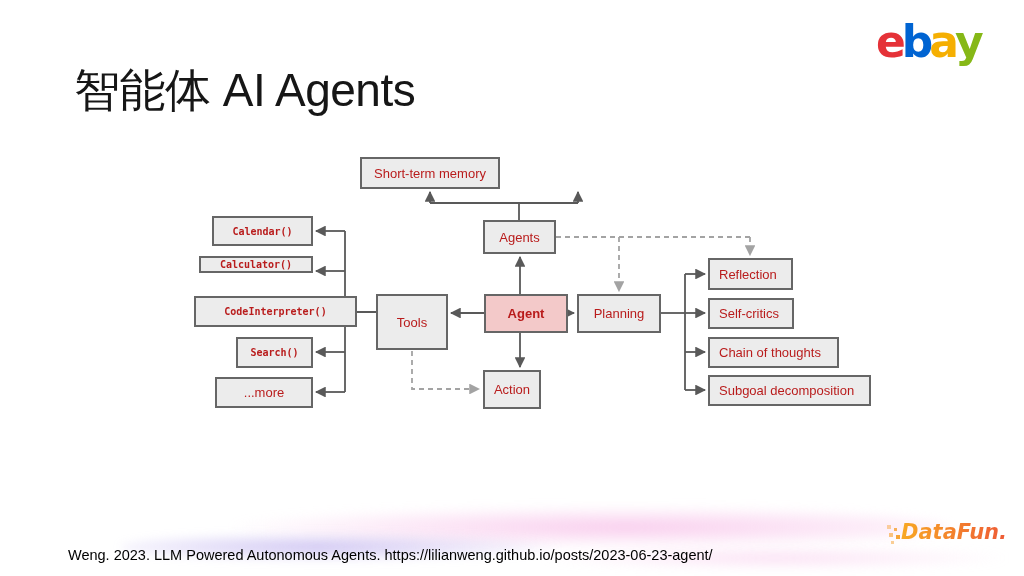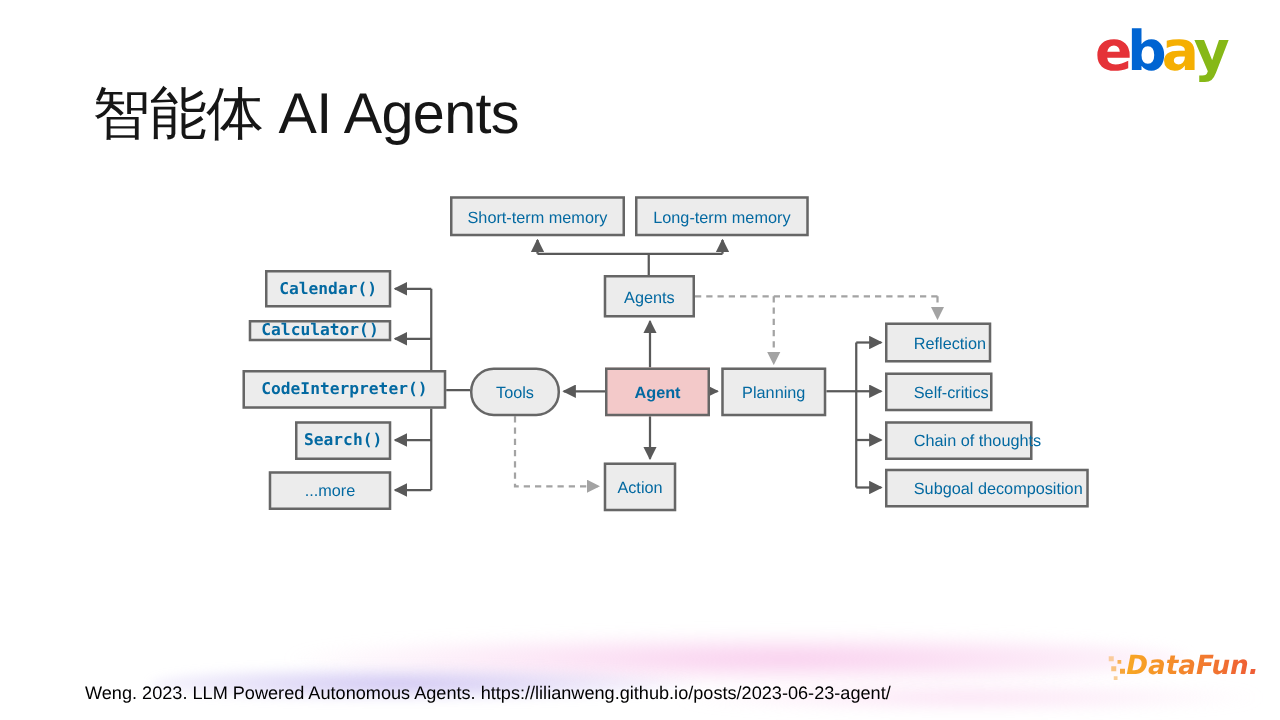--- a/index.html
+++ b/index.html
@@ -19,29 +19,29 @@
     font-size:44px;font-weight:bold;letter-spacing:-4px;line-height:56px;
     font-family:"DejaVu Sans",sans-serif;user-select:none;
   }
   .ebay-logo span{display:inline-block;}
   
   .diagram{position:absolute;left:0;top:0;width:1024px;height:576px;}
   #edge-layer{position:absolute;left:0;top:0;width:1024px;height:576px;}
   .node{
     position:absolute;box-sizing:border-box;
     display:flex;align-items:center;justify-content:center;
-    font-size:13px;color:#0369a1;background:#ececec;border:2px solid #666;
+    font-size:13px;color:#b91c1c;background:#ececec;border:2px solid #666;
     white-space:nowrap;
   }
   .node.mono{
     font-family:"DejaVu Sans Mono","Liberation Mono",monospace;
-    font-weight:bold;font-size:13px;
+    font-weight:bold;font-size:10px;
   }
   .node.agent{font-weight:bold;}
-  .node.left{justify-content:flex-start;padding-left:21px;}
+  .node.left{justify-content:flex-start;padding-left:9px;}
   
   .wave{position:absolute;border-radius:50%;pointer-events:none;}
   .wave-pink{
     left:230px;top:506px;width:720px;height:42px;
     background:radial-gradient(ellipse at 55% 50%, rgba(247,190,232,0.75), rgba(247,190,232,0) 72%);
     filter:blur(5px);
   }
   .wave-lavender{
     left:120px;top:532px;width:440px;height:30px;
     background:radial-gradient(ellipse at 45% 50%, rgba(178,162,235,0.6), rgba(178,162,235,0) 72%);
@@ -113,34 +113,33 @@
         <polyline points="685,274 705,274" fill="none" stroke="#595959" stroke-width="1.8" marker-end="url(#arrow-dark)"></polyline>
         <polyline points="685,313 705,313" fill="none" stroke="#595959" stroke-width="1.8" marker-end="url(#arrow-dark)"></polyline>
         <polyline points="685,352 705,352" fill="none" stroke="#595959" stroke-width="1.8" marker-end="url(#arrow-dark)"></polyline>
         <polyline points="685,390 705,390" fill="none" stroke="#595959" stroke-width="1.8" marker-end="url(#arrow-dark)"></polyline>
         <polyline points="412,333 412,389 479,389" fill="none" stroke="#a3a3a3" stroke-width="1.8" stroke-dasharray="5 4" marker-end="url(#arrow-light)"></polyline>
         <polyline points="556,237 750,237" fill="none" stroke="#a3a3a3" stroke-width="1.8" stroke-dasharray="5 4"></polyline>
         <polyline points="619,237 619,291" fill="none" stroke="#a3a3a3" stroke-width="1.8" stroke-dasharray="5 4" marker-end="url(#arrow-light)"></polyline>
         <polyline points="750,237 750,255" fill="none" stroke="#a3a3a3" stroke-width="1.8" stroke-dasharray="5 4" marker-end="url(#arrow-light)"></polyline>
       </svg>
   <div class="node" style="left: 360px; top: 157px; width: 140px; height: 32px; background: rgb(236, 236, 236); border-color: rgb(102, 102, 102);">Short-term memory</div>
-      <div class="node" style="left: 508px; top: 157px; width: 139px; height: 32px; background: rgb(236, 236, 236); border-color: rgb(102, 102, 102);">Long-term memory</div>
       <div class="node" style="left: 483px; top: 220px; width: 73px; height: 34px; background: rgb(236, 236, 236); border-color: rgb(102, 102, 102);">Agents</div>
       <div class="node mono" style="left: 212px; top: 216px; width: 101px; height: 30px; background: rgb(236, 236, 236); border-color: rgb(102, 102, 102);">Calendar()</div>
       <div class="node mono" style="left: 199px; top: 256px; width: 114px; height: 17px; background: rgb(236, 236, 236); border-color: rgb(102, 102, 102);">Calculator()</div>
       <div class="node mono" style="left: 150px; top: 296px; width: 163px; height: 31px; background: rgb(236, 236, 236); border-color: rgb(102, 102, 102); margin-left: 44px;">CodeInterpreter()</div>
       <div class="node mono" style="left: 236px; top: 337px; width: 77px; height: 31px; background: rgb(236, 236, 236); border-color: rgb(102, 102, 102);">Search()</div>
       <div class="node" style="left: 215px; top: 377px; width: 98px; height: 31px; background: rgb(236, 236, 236); border-color: rgb(102, 102, 102);">...more</div>
-      <div class="node" style="left: 376px; top: 294px; width: 72px; height: 39px; background: rgb(236, 236, 236); border-color: rgb(102, 102, 102); border-radius: 19px;">Tools</div>
+      <div class="node" style="left: 376px; top: 294px; width: 72px; height: 56px; background: rgb(236, 236, 236); border-color: rgb(102, 102, 102);">Tools</div>
       <div class="node agent" style="left: 484px; top: 294px; width: 84px; height: 39px; background: rgb(243, 201, 201); border-color: rgb(102, 102, 102);">Agent</div>
       <div class="node" style="left: 577px; top: 294px; width: 84px; height: 39px; background: rgb(236, 236, 236); border-color: rgb(102, 102, 102);">Planning</div>
       <div class="node" style="left: 483px; top: 370px; width: 58px; height: 39px; background: rgb(236, 236, 236); border-color: rgb(102, 102, 102);">Action</div>
       <div class="node left" style="left: 708px; top: 258px; width: 85px; height: 32px; background: rgb(236, 236, 236); border-color: rgb(102, 102, 102);">Reflection</div>
       <div class="node left" style="left: 708px; top: 298px; width: 86px; height: 31px; background: rgb(236, 236, 236); border-color: rgb(102, 102, 102);">Self-critics</div>
-      <div class="node left" style="left: 708px; top: 337px; width: 118px; height: 31px; background: rgb(236, 236, 236); border-color: rgb(102, 102, 102);">Chain of thoughts</div>
+      <div class="node left" style="left: 708px; top: 337px; width: 131px; height: 31px; background: rgb(236, 236, 236); border-color: rgb(102, 102, 102);">Chain of thoughts</div>
       <div class="node left" style="left: 708px; top: 375px; width: 163px; height: 31px; background: rgb(236, 236, 236); border-color: rgb(102, 102, 102);">Subgoal decomposition</div>
     </div>
 
   <div class="wave wave-pink"></div>
   <div class="wave wave-lavender"></div>
   <div class="wave wave-pink2"></div>
 
   <div class="citation">Weng. 2023. LLM Powered Autonomous Agents. https://lilianweng.github.io/posts/2023-06-23-agent/</div>
 
   <div class="datafun">

